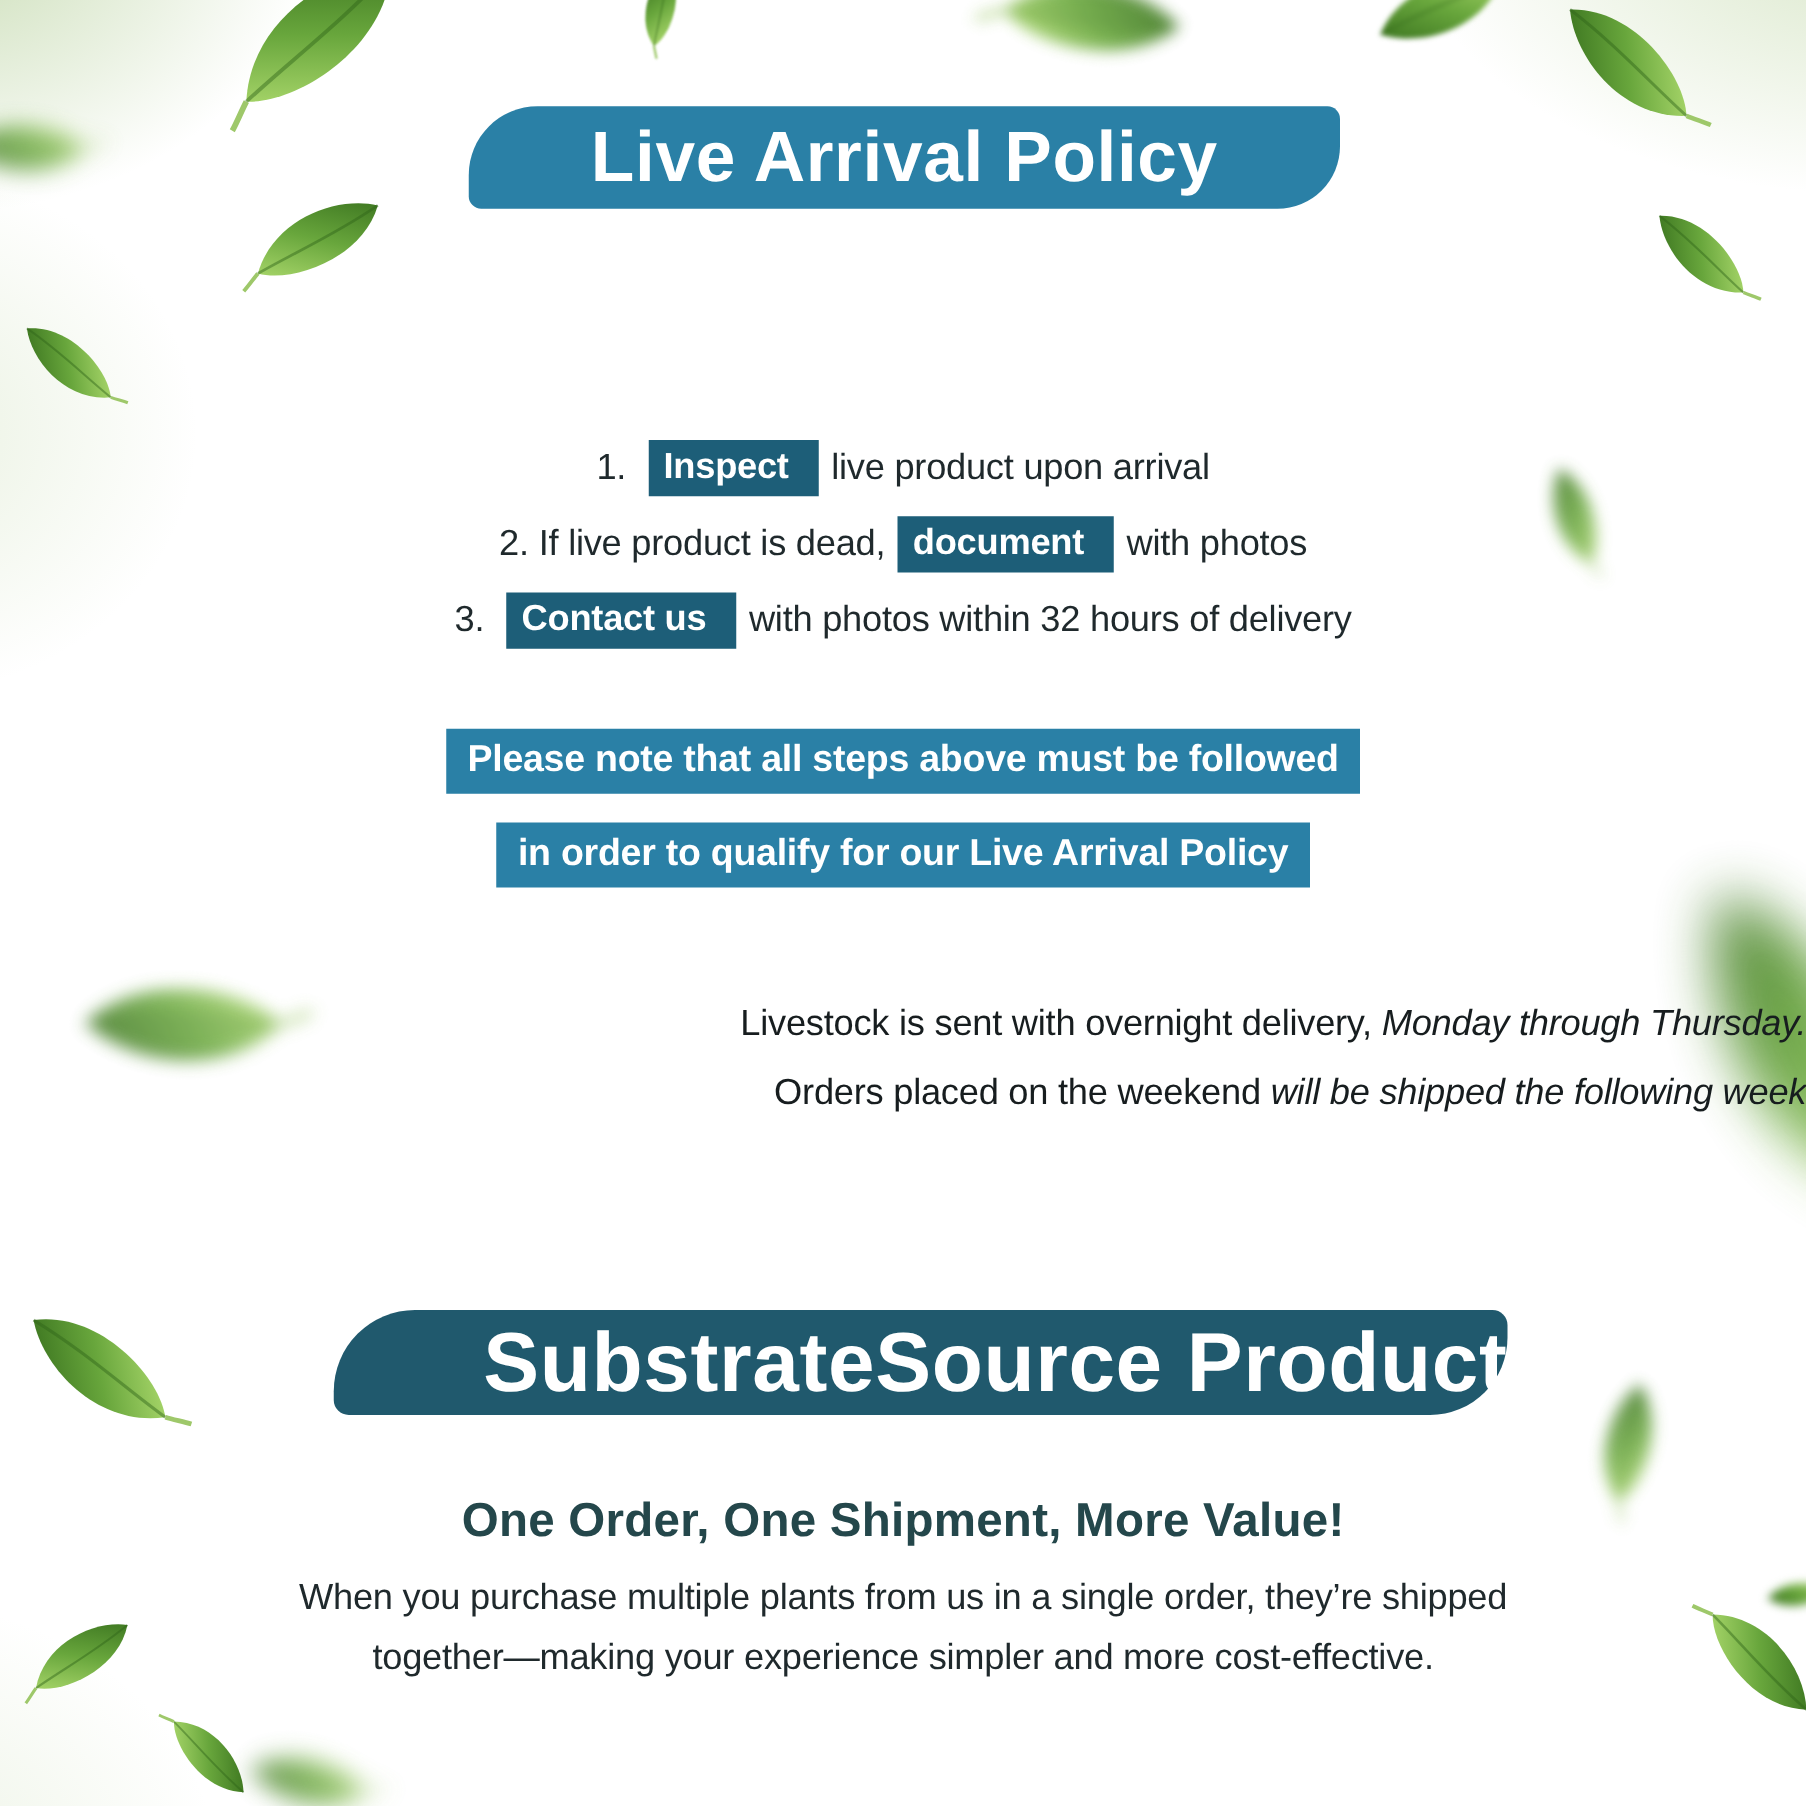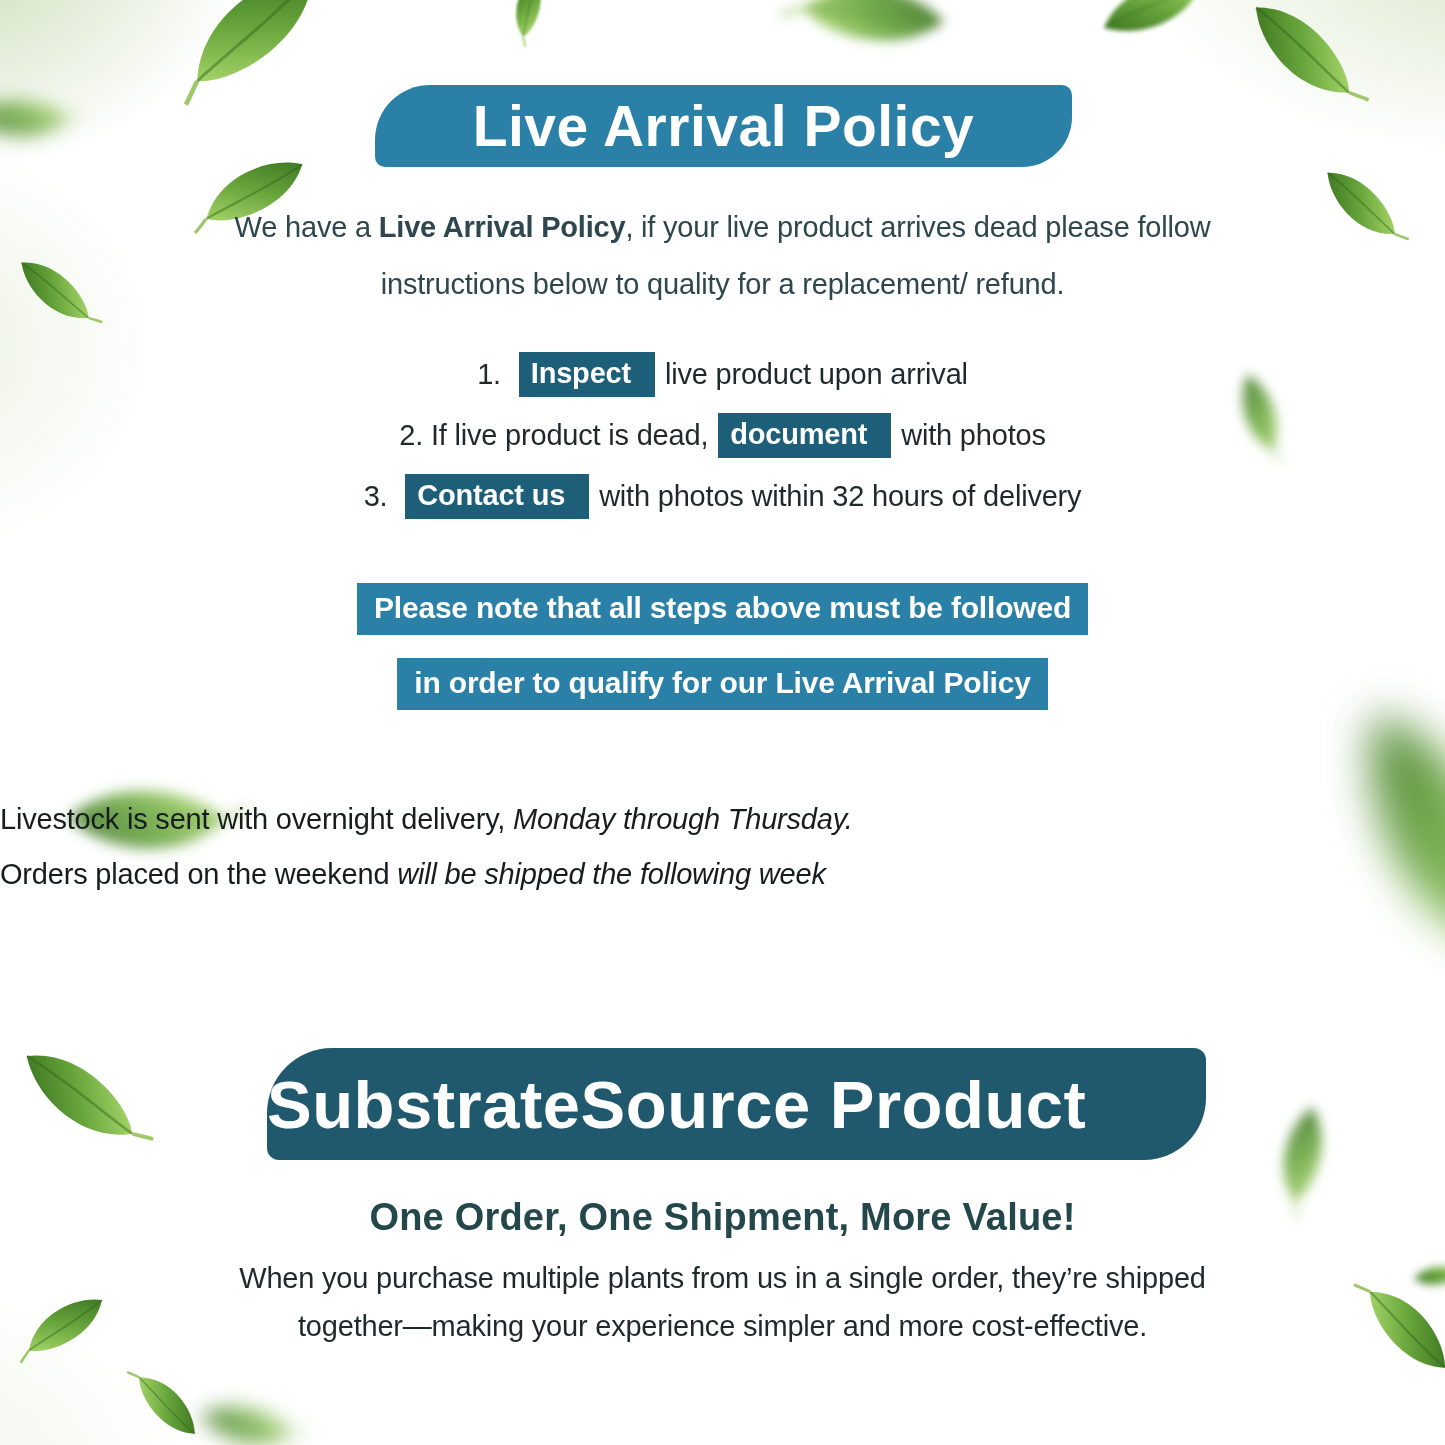--- a/index.html
+++ b/index.html
@@ -41,28 +41,28 @@
   }
   .note {
     position:absolute; left:0; right:0; top:583px;
     display:flex; flex-direction:column; align-items:center; gap:23px;
   }
   .note-line {
     background:var(--note-bg); color:#fff; font-weight:bold;
     font-size:30px; padding:8px 17px 10px 17px; letter-spacing:-0.2px;
   }
   .shipping {
-    position:absolute; left:0; right:0; top:792px; text-align:left;
+    position:absolute; left:0; right:0; top:792px; text-align:right;
     font-size:29px; line-height:55px; color:#171d1f; letter-spacing:-0.2px;
   }
   .shipping i { font-style:italic; }
   .banner2 {
-    position:absolute; left:267px; top:1048px; width:939px; height:112px;
+    position:absolute; left:267px; top:1048px; width:939px; height:84px;
     background:var(--banner2-bg); border-radius:65px 12px 62px 12px;
-    display:flex; align-items:center; justify-content:flex-start;
+    display:flex; align-items:center; justify-content:flex-end;
     color:#fff; font-weight:bold; font-size:67px; letter-spacing:0.5px;
   }
   .heading2 {
     position:absolute; left:0; right:0; top:1196px; text-align:center;
     font-size:38px; font-weight:bold; color:var(--heading-color); letter-spacing:0.2px;
   }
   .body2 {
     position:absolute; left:0; right:0; top:1254px; text-align:center;
     font-size:29px; line-height:48px; color:var(--text-black); letter-spacing:-0.2px;
   }
@@ -147,24 +147,20 @@
         <use href="#leafShape"></use>
       </svg>
   </div>
 
   <div class="layer-content">
 
     <div class="banner1">
       <span>Live Arrival Policy</span>
     </div>
 
-    <div class="intro">
-      <div><span>We have a </span><b>Live Arrival Policy</b><span>, if your live product arrives dead please follow</span></div>
-      <div>instructions below to quality for a replacement/ refund.</div>
-    </div>
 
     <div class="steps">
       <div class="step">
         <span>1.</span><span> </span>
         <span class="tag">Inspect</span>
         <span>live product upon arrival</span>
       </div>
       <div class="step">
         <span>2.</span><span> </span>
         <span>If live product is dead,</span>

